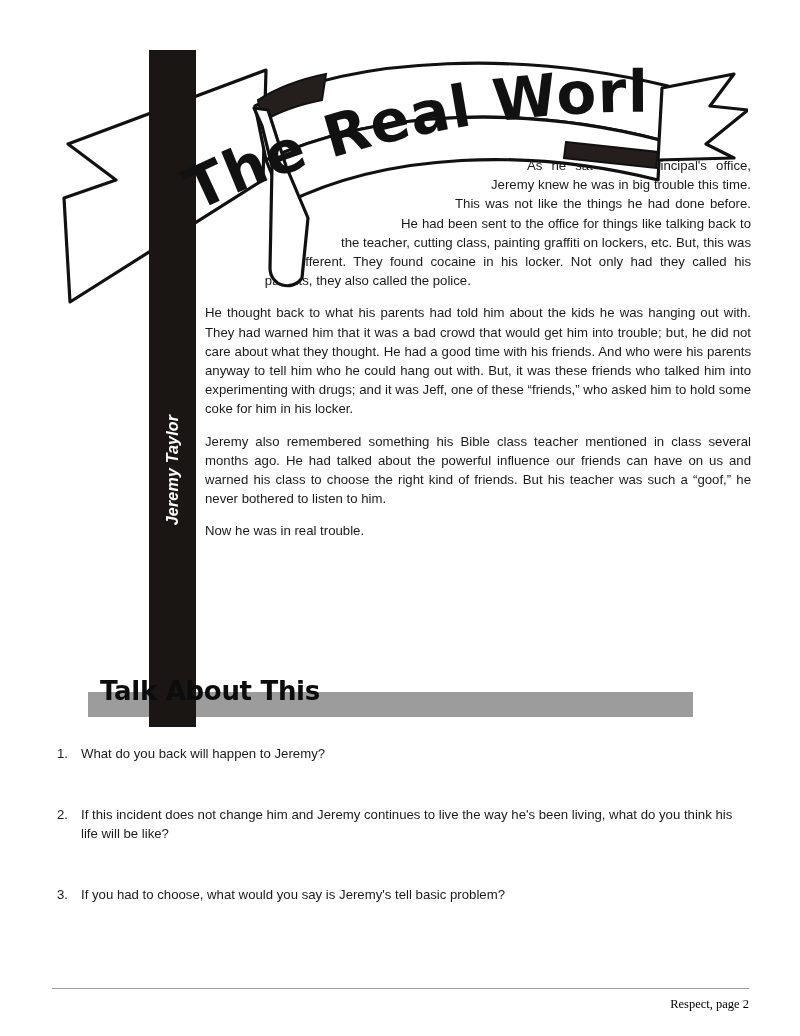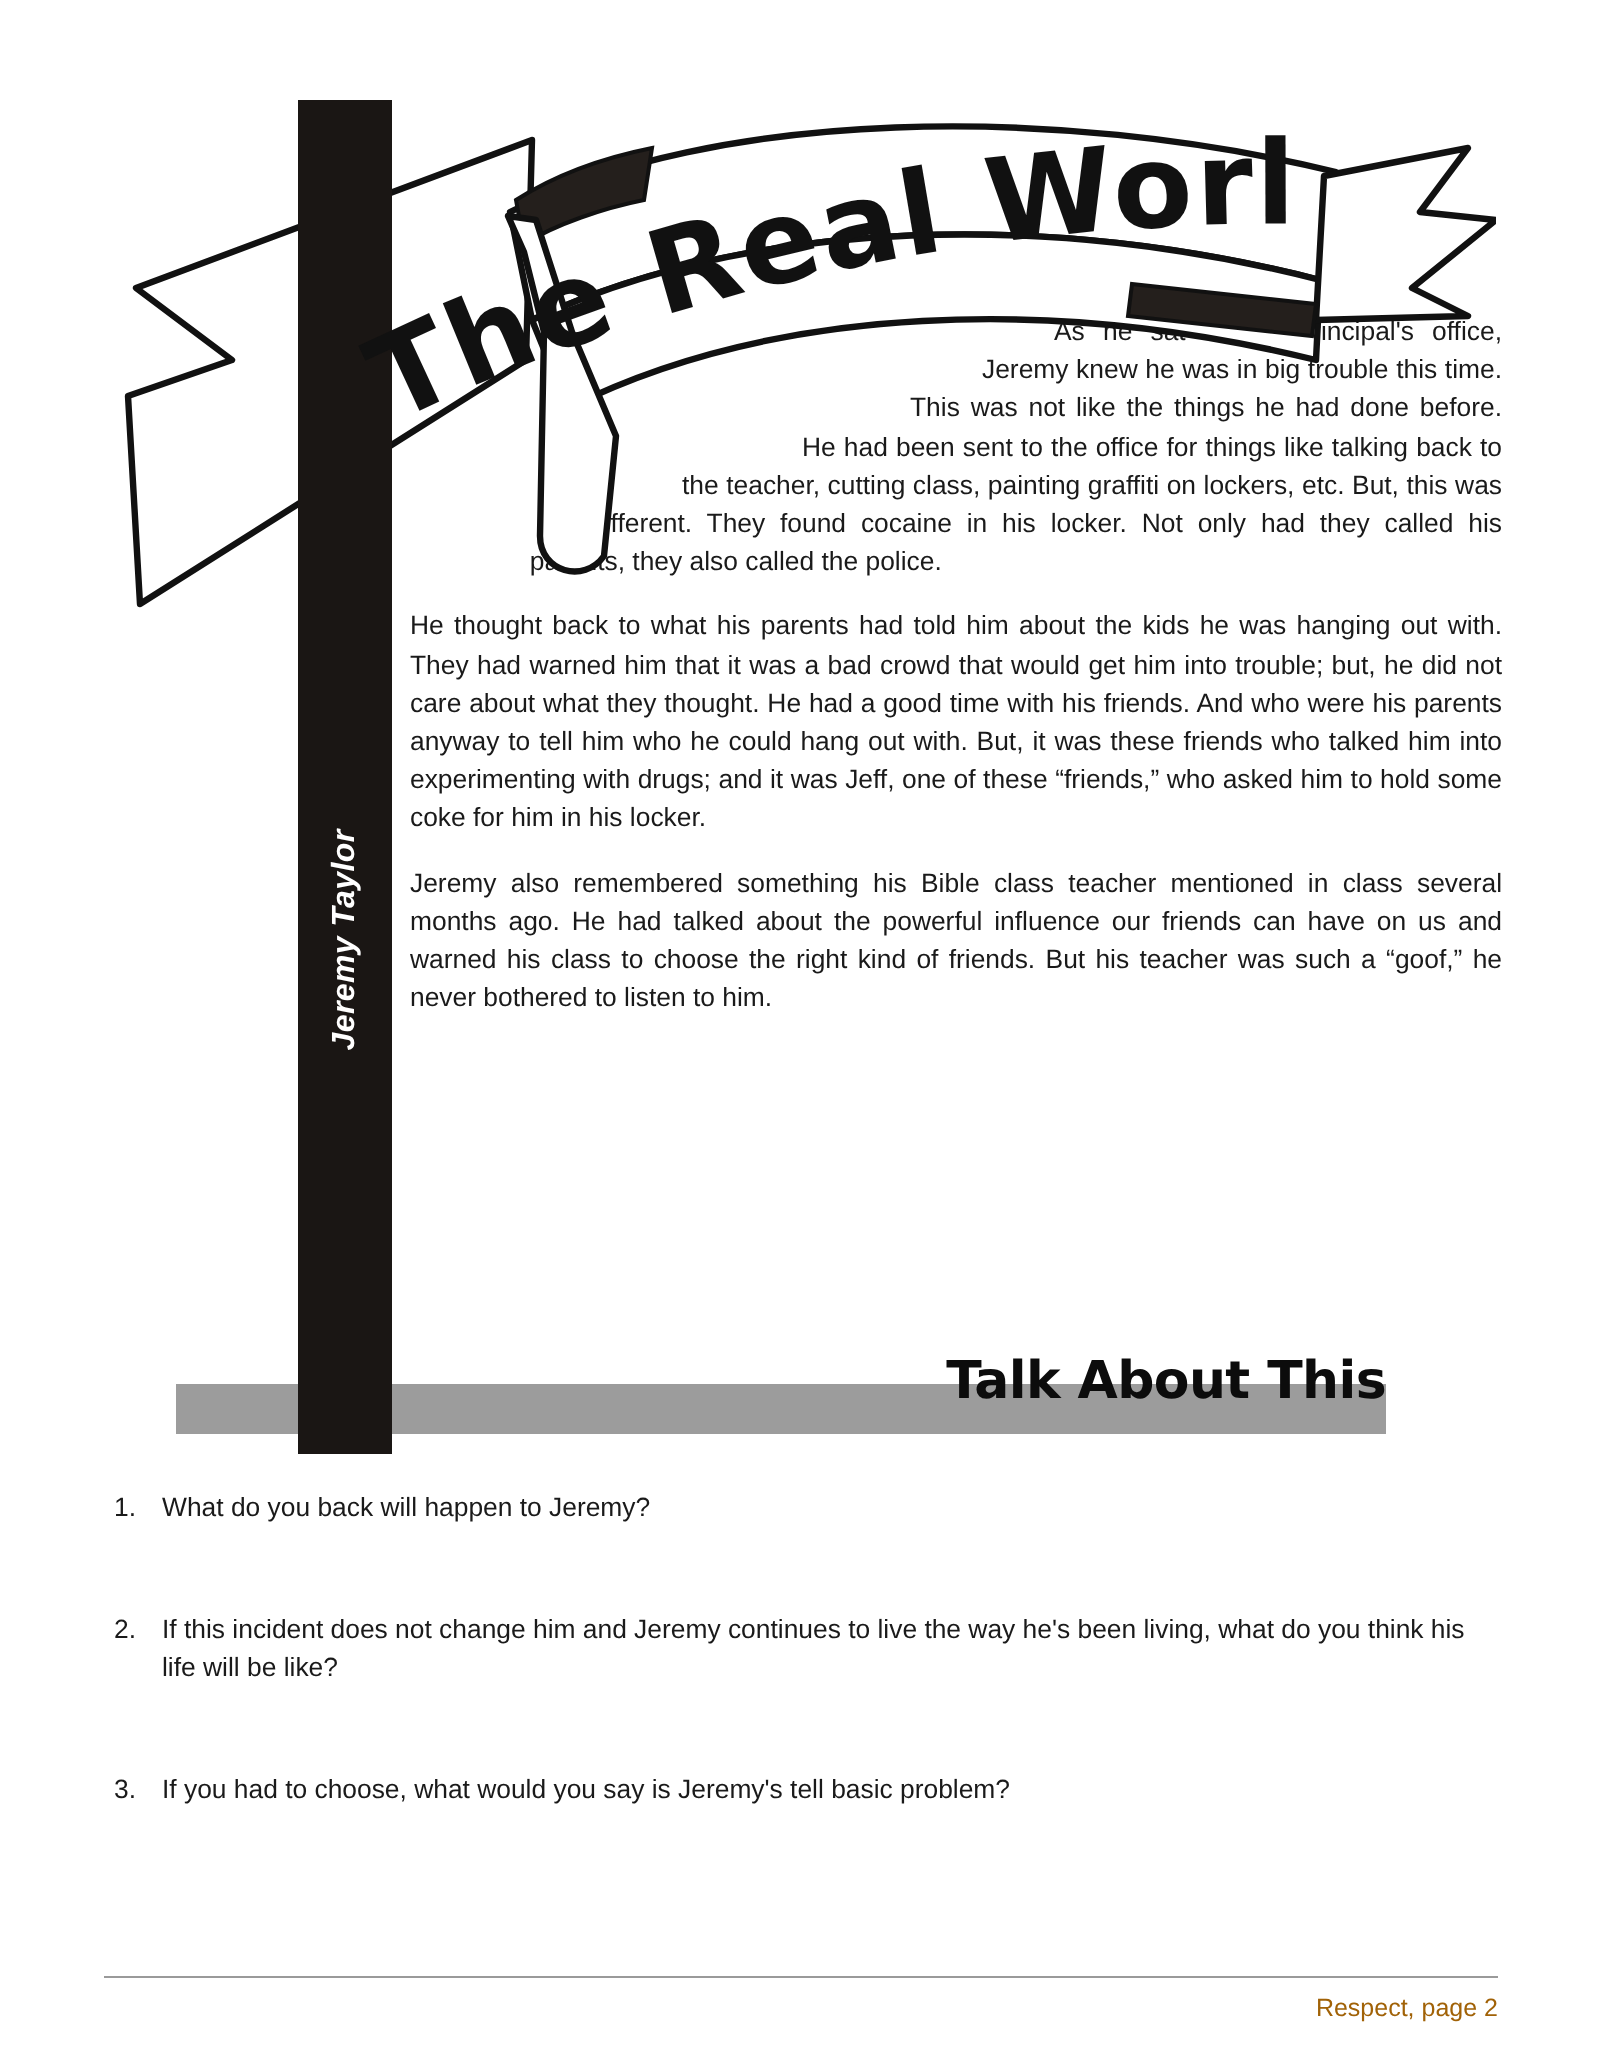--- a/index.html
+++ b/index.html
@@ -119,21 +119,21 @@
     width: 605px;
     height: 25px;
     background: #9c9c9c;
     z-index: 2;
   }
   .band-title {
     position: absolute;
     right: 0px;
     top: 676px;
     width: 700px;
-    text-align: right;
+    text-align: left;
     padding-right: 107px;
     box-sizing: border-box;
     z-index: 6;
     font-size: 26px;
     font-weight: bold;
     color: #0c0c0c;
     letter-spacing: -0.3px;
     font-family: "DejaVu Sans", sans-serif;
   }
 
@@ -168,22 +168,23 @@
     width: 697px;
     height: 1px;
     background: #9a9a9a;
     z-index: 2;
   }
   .footer-text {
     position: absolute;
     right: 51px;
     top: 997px;
     font-size: 12.5px;
-    color: #a16207;
-    z-index: 2;
+    color: #000000;
+    z-index: 2;
+    font-family: Liberation Serif, serif;
   }
 </style>
 </head>
 <body>
 
 <div class="page">
 
   <div class="spine">
     <span class="spine-label">Jeremy Taylor</span>
   </div>
@@ -226,20 +227,21 @@
       <span class="floatbox ribbon-float f2"></span>
       <span class="floatbox ribbon-float f3"></span>
       <span class="floatbox ribbon-float f4"></span>
       <span class="floatbox ribbon-float f5"></span>
       <span class="floatbox ribbon-float f6"></span>
       <span class="floatbox ribbon-float f7"></span>
       <span>As he sat in the principal's office, Jeremy knew he was in big trouble this time.  This was not like the things he had done before.  He had been sent to the office for things like talking back to the teacher, cutting class, painting graffiti on lockers, etc.  But, this was different.  They found cocaine in his locker.  Not only had they called his parents, they also called the police.</span>
     </p>
     <p>He thought back to what his parents had told him about the kids he was hanging out with.  They had warned him that it was a bad crowd that would get him into trouble; but, he did not care about what they thought.  He had a good time with his friends.  And who were his parents anyway to tell him who he could hang out with.  But, it was these friends who talked him into experimenting with drugs; and it was Jeff, one of these “friends,” who asked him to hold some coke for him in his locker.</p>
     <p>Jeremy also remembered something his Bible class teacher mentioned in class several months ago.  He had talked about the powerful influence our friends can have on us and warned his class to choose the right kind of friends.  But his teacher was such a “goof,” he never bothered to listen to him.</p>
+    <p>Now he was in real trouble.</p>
   </div>
 
   <div class="band"></div>
   <div class="band-title">Talk About This</div>
 
   <div class="questions">
     <div class="q">
       <span class="q-num">1.</span>
       <span class="q-text">What do you back will happen to Jeremy?</span>
     </div>

